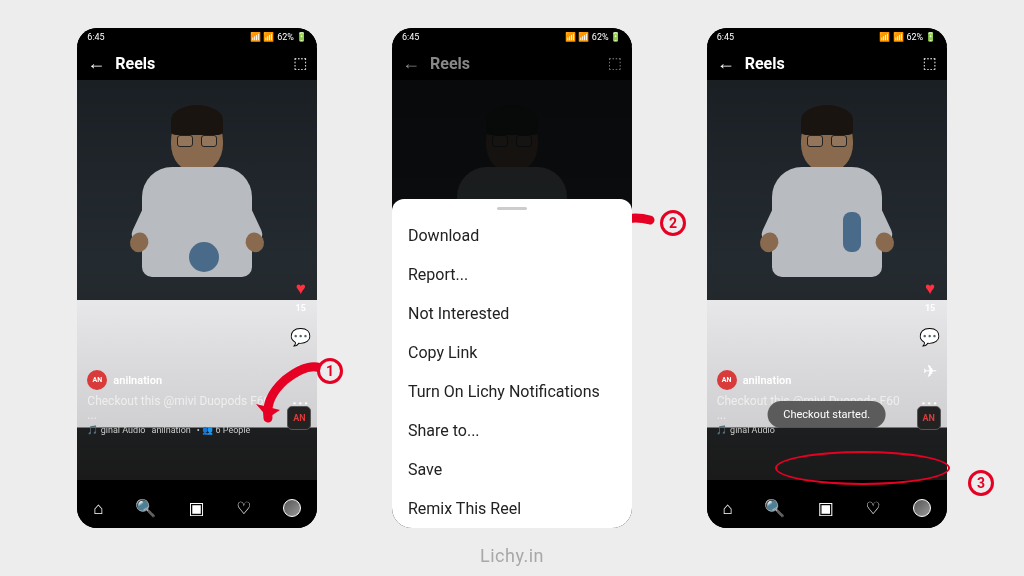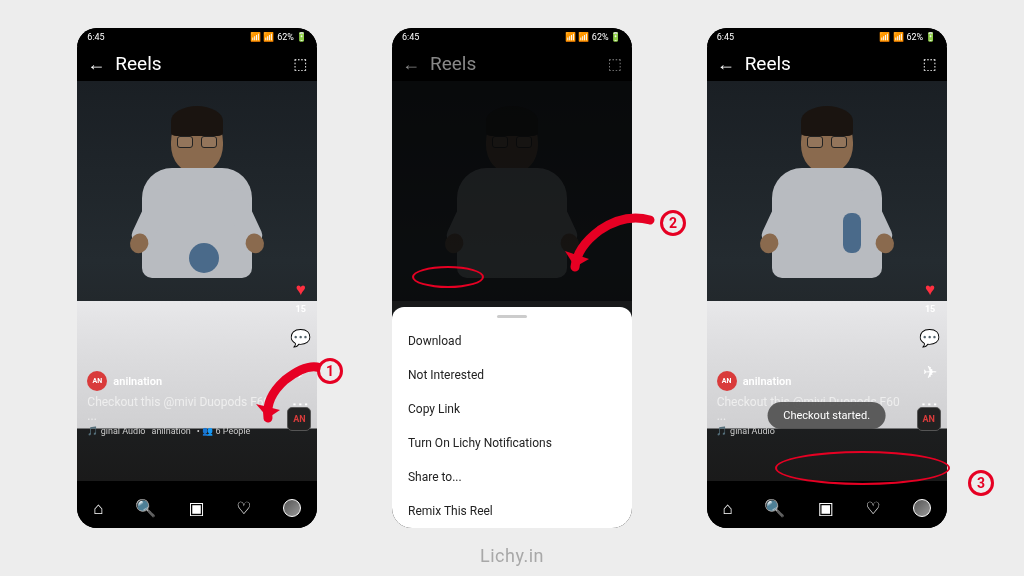--- a/index.html
+++ b/index.html
@@ -37,21 +37,21 @@
   font-size: 9px;
   color: #fff;
   background: #000;
 }
 .topbar {
   display: flex;
   align-items: center;
   padding: 6px 10px;
 }
 .topbar .back { font-size: 18px; margin-right: 10px; }
-.topbar .title { font-size: 19px; font-weight: 400; flex: 1; }
+.topbar .title { font-size: 16px; font-weight: 700; flex: 1; }
 .topbar .cam { font-size: 15px; }
 .content {
   position: relative;
   width: 100%;
   height: 400px;
   background: linear-gradient(180deg, #1a1f24 0%, #242b30 45%, #1a1a1a 100%);
 }
 .person {
   position: absolute;
   top: 30px;
@@ -184,21 +184,21 @@
   z-index: 5;
 }
 .sheet .handle {
   width: 30px; height: 3px;
   background: #ccc;
   border-radius: 3px;
   margin: 0 auto 6px;
 }
 .sheet .item {
   padding: 10px 16px;
-  font-size: 12px;
+  font-size: 16px;
   cursor: pointer;
 }
 .toast {
   position: absolute;
   bottom: 52px;
   left: 50%;
   transform: translateX(-50%);
   background: rgba(80,80,80,0.92);
   color: #fff;
   padding: 7px 16px;
@@ -329,24 +329,26 @@
             <div class="arm-r">
               <div class="hand"></div>
             </div>
           </div>
       </div>
       <div class="dim"></div>
     </div>
     <div class="sheet">
       <div class="handle"></div>
       <div class="item">Download</div>
+      <div class="item">Report...</div>
       <div class="item">Not Interested</div>
       <div class="item">Copy Link</div>
       <div class="item">Turn On Lichy Notifications</div>
       <div class="item">Share to...</div>
+      <div class="item">Save</div>
       <div class="item">Remix This Reel</div>
     </div>
   </div>
 
   <div class="phone phone3">
     <div class="statusbar">
       <span>6:45</span>
       <span>📶 📶 62% 🔋</span>
     </div>
     <div class="topbar">

